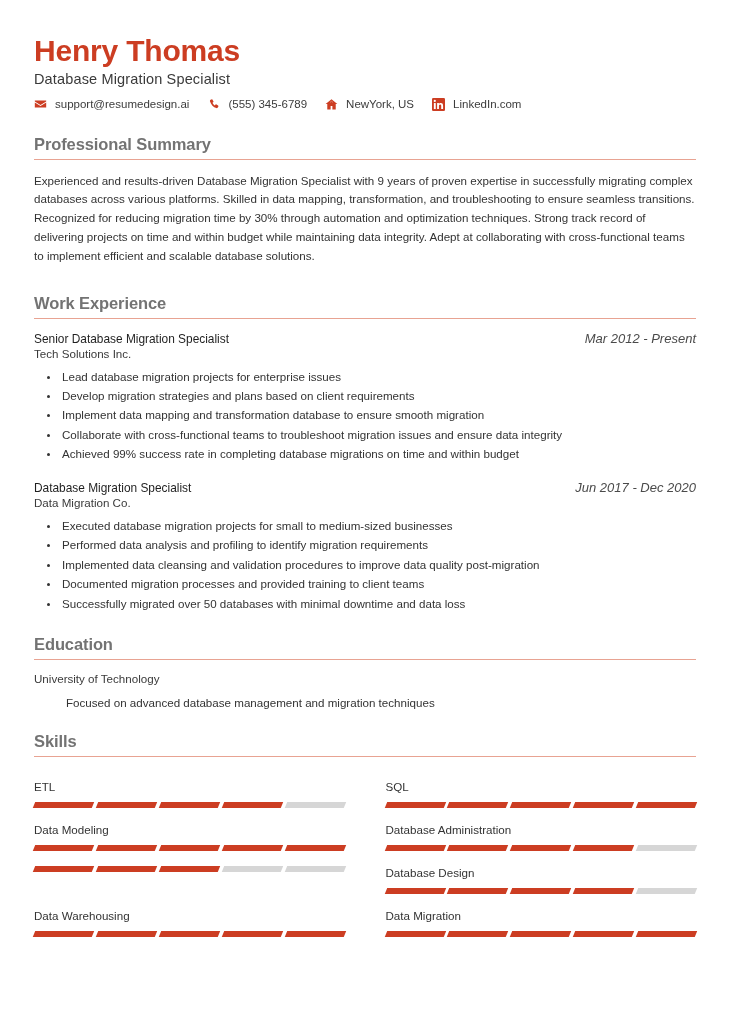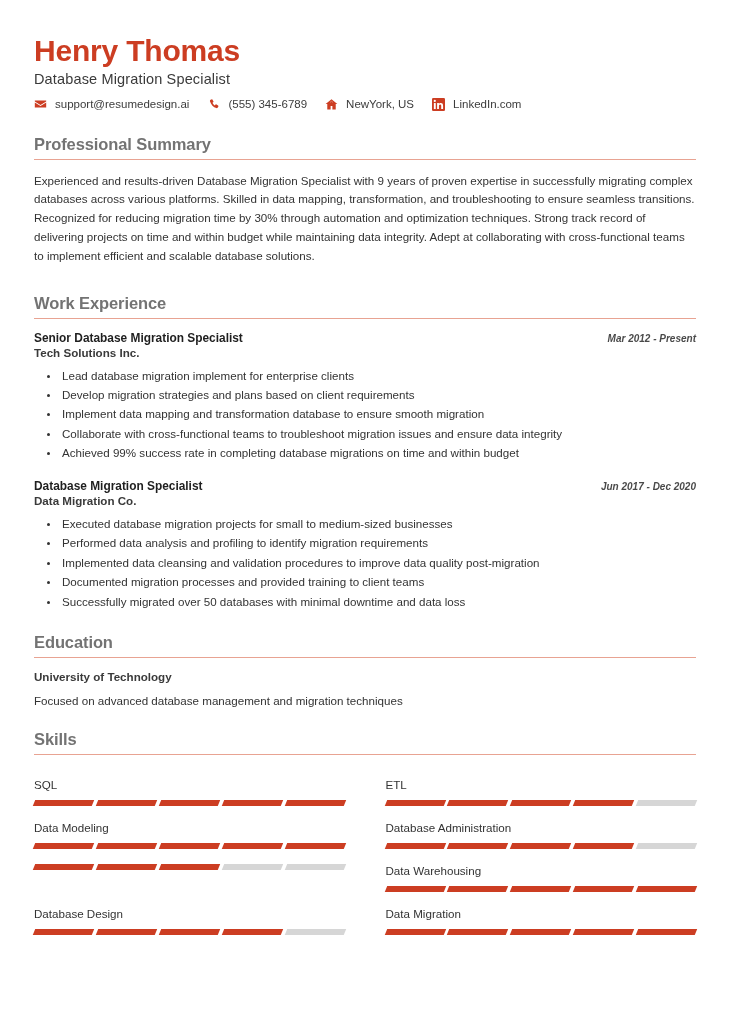--- a/index.html
+++ b/index.html
@@ -92,42 +92,41 @@
     text-align: left;
     margin-bottom: 28px;
   }
   .entry-head {
     display: flex;
     justify-content: space-between;
     align-items: baseline;
   }
   .entry-role {
     font-size: 11.9px;
-    font-weight: bold;
+    font-weight: normal;
     color: #1f1f1f;
   }
   .entry-date {
-    font-size: 10px;
+    font-size: 13px;
     font-style: italic;
     color: #4a4a4a;
     white-space: nowrap;
     padding-left: 14px;
-    font-weight: bold;
   }
   .entry-org {
     font-size: 11.6px;
     color: #3a3a3a;
     margin-top: 1px;
-    font-weight: bold;
   }
   .entry-desc {
     font-size: 11.6px;
     color: #333333;
     margin-top: 9px;
     line-height: 1.5;
+    margin-left: 32px;
   }
   .bullets {
     margin: 7px 0 0 0;
     padding-left: 26px;
     list-style: disc;
   }
   .bullets li {
     font-size: 11.6px;
     line-height: 1.68;
     color: #333333;
@@ -228,21 +227,21 @@
     <div class="section-title">Work Experience</div>
     <div class="section-rule"></div>
     <div id="experience-list">
         <div class="exp-block">
           <div class="entry-head">
             <div class="entry-role">Senior Database Migration Specialist</div>
             <div class="entry-date">Mar 2012 - Present</div>
           </div>
           <div class="entry-org">Tech Solutions Inc.</div>
           <ul class="bullets">
-            <li>Lead database migration implement for enterprise clients</li>
+            <li>Lead database migration projects for enterprise issues</li>
             <li>Develop migration strategies and plans based on client requirements</li>
             <li>Implement data mapping and transformation database to ensure smooth migration</li>
             <li>Collaborate with cross-functional teams to troubleshoot migration issues and ensure data integrity</li>
             <li>Achieved 99% success rate in completing database migrations on time and within budget</li>
           </ul>
         </div>
         <div class="exp-block">
           <div class="entry-head">
             <div class="entry-role">Database Migration Specialist</div>
             <div class="entry-date">Jun 2017 - Dec 2020</div>
@@ -268,40 +267,40 @@
           <div class="entry-desc">Focused on advanced database management and migration techniques</div>
         </div>
       </div>
   </div>
 
   <div class="section">
     <div class="section-title">Skills</div>
     <div class="section-rule"></div>
     <div class="skills-grid" id="skills-grid">
         <div class="skill">
+          <div class="skill-name">ETL</div>
+          <div class="skill-bar">
+            <span class="seg on"></span>
+            <span class="seg on"></span>
+            <span class="seg on"></span>
+            <span class="seg on"></span>
+            <span class="seg"></span>
+          </div>
+        </div>
+        <div class="skill">
           <div class="skill-name">SQL</div>
           <div class="skill-bar">
             <span class="seg on"></span>
             <span class="seg on"></span>
             <span class="seg on"></span>
             <span class="seg on"></span>
             <span class="seg on"></span>
           </div>
         </div>
         <div class="skill">
-          <div class="skill-name">ETL</div>
-          <div class="skill-bar">
-            <span class="seg on"></span>
-            <span class="seg on"></span>
-            <span class="seg on"></span>
-            <span class="seg on"></span>
-            <span class="seg"></span>
-          </div>
-        </div>
-        <div class="skill">
           <div class="skill-name">Data Modeling</div>
           <div class="skill-bar">
             <span class="seg on"></span>
             <span class="seg on"></span>
             <span class="seg on"></span>
             <span class="seg on"></span>
             <span class="seg on"></span>
           </div>
         </div>
         <div class="skill">
@@ -317,37 +316,37 @@
         <div class="skill">
           <div class="skill-bar">
             <span class="seg on"></span>
             <span class="seg on"></span>
             <span class="seg on"></span>
             <span class="seg"></span>
             <span class="seg"></span>
           </div>
         </div>
         <div class="skill">
+          <div class="skill-name">Database Design</div>
+          <div class="skill-bar">
+            <span class="seg on"></span>
+            <span class="seg on"></span>
+            <span class="seg on"></span>
+            <span class="seg on"></span>
+            <span class="seg"></span>
+          </div>
+        </div>
+        <div class="skill">
           <div class="skill-name">Data Warehousing</div>
           <div class="skill-bar">
             <span class="seg on"></span>
             <span class="seg on"></span>
             <span class="seg on"></span>
             <span class="seg on"></span>
             <span class="seg on"></span>
-          </div>
-        </div>
-        <div class="skill">
-          <div class="skill-name">Database Design</div>
-          <div class="skill-bar">
-            <span class="seg on"></span>
-            <span class="seg on"></span>
-            <span class="seg on"></span>
-            <span class="seg on"></span>
-            <span class="seg"></span>
           </div>
         </div>
         <div class="skill">
           <div class="skill-name">Data Migration</div>
           <div class="skill-bar">
             <span class="seg on"></span>
             <span class="seg on"></span>
             <span class="seg on"></span>
             <span class="seg on"></span>
             <span class="seg on"></span>

